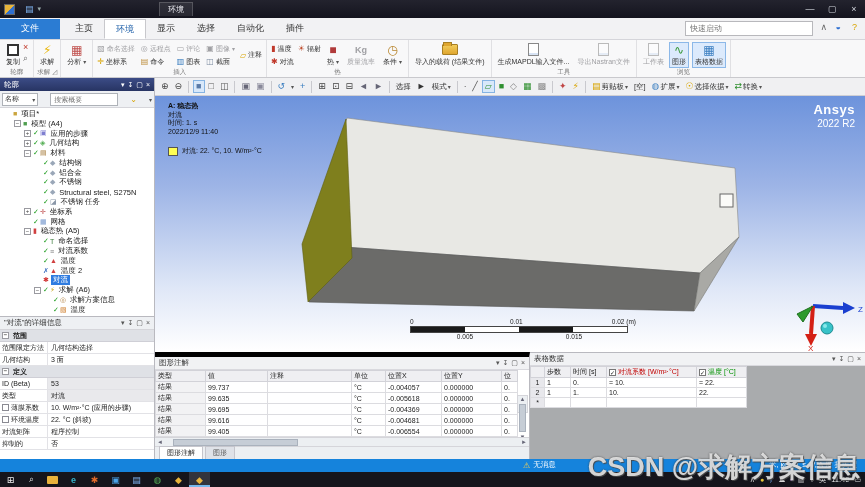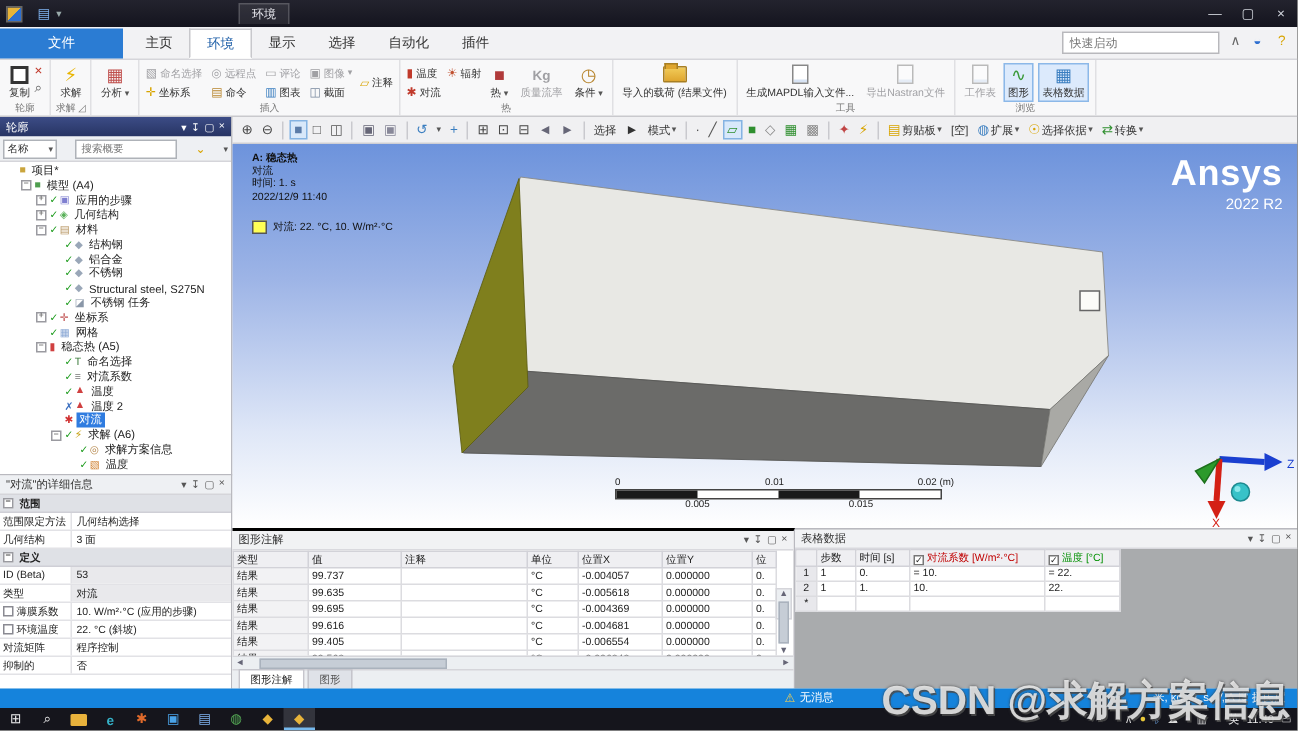--- a/index.html
+++ b/index.html
@@ -11,24 +11,24 @@
   .tb-appicon{width:11px;height:11px;margin-left:4px;background:linear-gradient(135deg,#e8b43a 50%,#2e6fd0 50%);border:1px solid #666;}
   .tb-save{margin-left:10px;color:#7fb2ee;font-size:9px;}
   .tb-caret{margin-left:4px;font-size:7px;color:#9aa;}
   .tb-context{margin-left:118px;padding:1px 8px;font-size:8px;color:#e8e8ee;background:rgba(255,255,255,.08);border:1px solid rgba(255,255,255,.18);border-bottom:none;}
   .tb-title{position:absolute;left:0;right:0;text-align:center;font-size:8px;color:#d8dbe2;pointer-events:none;}
   .tb-btns{margin-left:auto;display:flex;z-index:2;}
   .tb-btn{width:22px;height:18px;display:flex;align-items:center;justify-content:center;font-size:9px;color:#cfd3da;}
 
   
   #tabrow{position:absolute;left:0;top:18px;width:865px;height:22px;background:#f2f2f4;border-bottom:1px solid #d5d5da;display:flex;align-items:flex-end;}
-  #filetab{background:#2b7cd3;color:#fff;padding:3px 32px;height:20px;font-size:9px;margin-right:4px;}
+  #filetab{background:#2b7cd3;color:#fff;padding:3px 21px;height:20px;font-size:9px;margin-right:4px;}
   .rtab{padding:3px 11px;height:20px;font-size:9px;color:#333;}
   .rtab.active{background:#fff;border:1px solid #c8c8cc;border-bottom:1px solid #fff;color:#1e5fa8;}
-  #quicklaunch{position:absolute;right:52px;top:3px;width:105px;height:15px;border:1px solid #b8b8bc;background:#fff;font-size:8px;padding:0 4px;color:#555;}
+  #quicklaunch{position:absolute;right:52px;top:3px;width:128px;height:15px;border:1px solid #b8b8bc;background:#fff;font-size:8px;padding:0 4px;color:#555;}
   .tr-ico{position:absolute;top:4px;font-size:9px;color:#666;}
 
   
   #ribbon{position:absolute;left:0;top:40px;width:865px;height:38px;background:#f8f8f9;border-bottom:1px solid #c9c9cd;display:flex;}
   .rgroup{position:relative;border-right:1px solid #e0e0e3;padding:2px 4px 9px;display:flex;}
   .rgl{position:absolute;bottom:0;left:0;right:0;text-align:center;font-size:6.5px;color:#777;white-space:nowrap;}
   .rbig{display:flex;flex-direction:column;align-items:center;justify-content:flex-start;font-size:7px;padding:0 2px;white-space:nowrap;color:#333;}
   .rbig .ric{height:15px;display:flex;align-items:center;justify-content:center;font-size:12px;}
   .rmini{display:flex;flex-direction:column;justify-content:flex-start;gap:2px;padding:1px;}
   .rmini span{font-size:9px;line-height:9px;}
@@ -77,35 +77,35 @@
   .dsec{height:12px;background:#dfe1e6;font-weight:bold;display:flex;align-items:center;padding:0 2px;gap:2px;font-size:7px;border-bottom:1px solid #cfcfd6;}
   .cbx{width:7px;height:7px;border:1px solid #8a8a92;background:#fff;flex:none;}
 
   
   #viewport{position:absolute;left:155px;top:96px;width:710px;height:256px;background:linear-gradient(#6d93dc 0%,#9db4e6 35%,#dfe7f7 75%,#ffffff 100%);overflow:hidden;}
   #vheader{position:absolute;left:13px;top:6px;font-size:7px;line-height:8.5px;color:#111;}
   #vheader .b{font-weight:bold;}
   #vlegend{position:absolute;left:13px;top:50px;display:flex;align-items:center;gap:4px;font-size:7px;color:#111;}
   #legend-swatch{width:10px;height:9px;border:1px solid #555;}
   #vlogo{position:absolute;right:10px;top:6px;text-align:right;color:#fff;}
-  #vlogo .brand{font-size:24px;font-weight:bold;letter-spacing:.5px;}
+  #vlogo .brand{font-size:13px;font-weight:bold;letter-spacing:.5px;}
   #vlogo .ver{font-size:10px;margin-top:1px;}
   #beam{position:absolute;left:0;top:0;}
   #scalebar{position:absolute;left:255px;top:222px;width:218px;font-size:6.5px;color:#222;}
   .sc-top{position:relative;height:8px;}
   .sc-top span{position:absolute;}
   .sc-bar{display:flex;height:7px;border:1px solid #444;background:#fff;}
   .sc-bar i{flex:1;}
   .sc-bar i.k{background:#1a1a1a;}
   .sc-bot{position:relative;height:8px;}
   .sc-bot span{position:absolute;transform:translateX(-50%);}
   #triad{position:absolute;right:2px;bottom:0;}
 
   
-  #annot-panel{position:absolute;left:155px;top:352px;width:375px;height:107px;background:#fff;border-top:2px solid #000000;border-right:1px solid #b9b9bf;display:flex;flex-direction:column;}
+  #annot-panel{position:absolute;left:155px;top:352px;width:375px;height:107px;background:#fff;border-top:5px solid #000000;border-right:1px solid #b9b9bf;display:flex;flex-direction:column;}
   #annot-title,#tabular-title{background:#f1f2f4;color:#333;border-bottom:1px solid #d9d9de;}
   table{border-collapse:collapse;font-size:7px;table-layout:fixed;}
   th,td{border:1px solid #dcdce0;padding:0 2px;height:10px;text-align:left;font-weight:normal;overflow:hidden;white-space:nowrap;}
   th{background:#efeff2;border-color:#d2d2d8;}
   #annot-table td:first-child{background:#f2f2f4;}
   #annot-scroll{height:9px;background:#eceff2;border-top:1px solid #d5d5da;display:flex;align-items:center;}
   #annot-scroll .thumb{width:125px;height:7px;background:#c6cdd6;margin-left:8px;border:1px solid #aab2bd;}
   #annot-scroll .arr{font-size:6px;color:#667;padding:0 2px;}
   #annot-scroll .arr.r{margin-left:auto;}
   #annot-tabs{height:13px;background:#eceff2;display:flex;align-items:flex-end;gap:2px;padding-left:4px;border-top:1px solid #d5d5da;}

